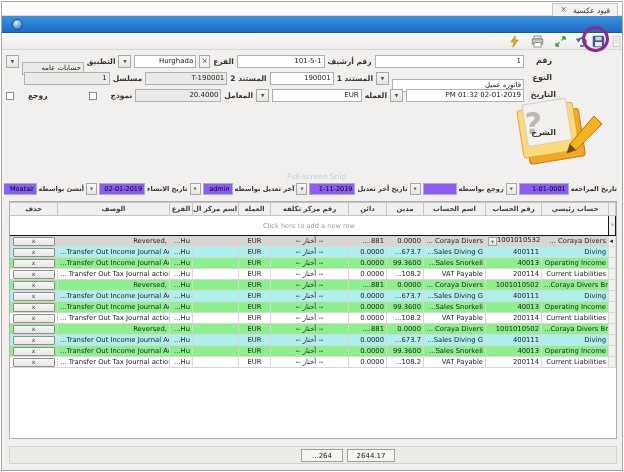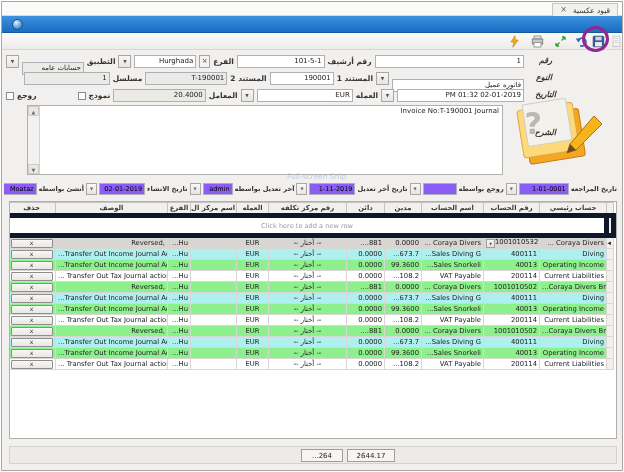--- a/index.html
+++ b/index.html
@@ -18,33 +18,33 @@
            background:radial-gradient(circle at 35% 30%, #e8f2ff, #7ab2e8 45%, #2a6db5 90%); border:1px solid #174f86; }
 
   
   .toolbar { position:absolute; top:31px; left:0; right:0; height:17px; background:linear-gradient(#fcfbfa,#edebe8); border-bottom:1px solid #d8d6d2; }
   .tool { position:absolute; top:2px; width:14px; height:13px; }
   .tool svg { width:13px; height:13px; display:block; }
   .annotation-circle { position:absolute; left:580px; top:24px; width:27px; height:26px; border:3px solid #93278f; border-radius:50%; z-index:40; }
 
   
   .formarea { position:absolute; top:48px; left:0; right:0; height:128px; direction:rtl; }
-  .flab { position:absolute; font-size:8px; font-weight:bold; color:#3a332d; z-index:3; white-space:nowrap;font-style:italic; }
+  .flab { position:absolute; font-size:8px; font-weight:bold; color:#3a332d; z-index:3; white-space:nowrap; }
   .notepad { position:absolute; right:14px; top:40px; width:102px; height:86px; z-index:1; }
   .frow { position:absolute; right:98px; left:4px; height:14px; display:flex; direction:rtl; align-items:center; gap:3px; }
   .lab2 { font-size:7.5px; font-weight:bold; color:#3a332d; white-space:nowrap; }
   .tb { height:13px; background:#fff; border:1px solid #adb0b5; font-size:7px; color:#222; display:flex; align-items:center;
         justify-content:flex-end; padding:0 2px; direction:ltr; white-space:nowrap; overflow:hidden; }
   .tb.dis { background:#ebeae7; }
   .tb.ar { direction:rtl; justify-content:flex-start;margin-top:14px; }
   .dd { width:13px; height:13px; background:linear-gradient(#f8f7f6,#e7e5e2); border:1px solid #a8a7a4; font-size:4.5px; color:#555;
         display:flex; align-items:center; justify-content:center; flex:none; }
   .clr { width:11px; height:13px; background:#f4f3f1; border:1px solid #a8a7a4; font-size:7px; color:#444;
          display:flex; align-items:center; justify-content:center; flex:none; }
-  .chkgrp { display:flex; align-items:flex-end; gap:3px; direction:rtl; }
+  .chkgrp { display:flex; align-items:flex-end; gap:14px; direction:rtl; }
   .chk { width:8px; height:8px; background:#fff; border:1px solid #8b8b8b; flex:none; }
   .descbox { position:absolute; top:55px; left:25px; width:476px; height:70px; background:#fff; border:1px solid #b3b1ae; display:flex; direction:rtl; z-index:2; }
   .desctext { flex:1; font-size:7px; color:#222; direction:ltr; text-align:right; padding:1px 3px; }
   .vsb { width:12px; background:#f2f1ef; border-right:1px solid #d5d3d0; display:flex; flex-direction:column; justify-content:space-between; }
   .vsb .arr { height:10px; font-size:5px; color:#6f6f6f; text-align:center; line-height:10px; background:#e9e7e4; border:1px solid #cfcdca; }
 
   
   .watermark { position:absolute; top:170px; left:285px; font-size:7.5px; color:rgba(110,150,205,0.38); z-index:5; direction:ltr; }
 
   
@@ -56,21 +56,21 @@
   .add { width:11px; height:12px; background:linear-gradient(#f8f7f6,#e7e5e2); border:1px solid #a8a7a4; font-size:4px; color:#666;
          display:flex; align-items:center; justify-content:center; flex:none; }
 
   
   .gridwrap { position:absolute; top:199px; left:7px; width:608px; height:238px; background:#fff; border:1px solid #b0afac; overflow:hidden; }
   table.grid { border-collapse:collapse; table-layout:fixed; width:606px; direction:rtl; }
   table.grid th { height:13px; background:#f1f0ee; border:1px solid #c6c5c2; font-size:6.8px; font-weight:bold; color:#3c3c3c;
                   white-space:nowrap; overflow:hidden; padding:0 1px; }
   table.grid td { height:11px; border:1px solid #d8d7d4; font-size:6.8px; color:#222; white-space:nowrap; overflow:hidden; padding:0 2px; }
   td.ind, th.ind { background:#f1f0ee !important; padding:0; text-align:center; font-size:5px; color:#555; }
-  tr.addrow td { height:20px; font-size:6.6px; color:#9b9b9b; text-align:center; direction:ltr; border:5px solid #0f172a; background:#fff; }
+  tr.addrow td { height:20px; font-size:6.6px; color:#9b9b9b; text-align:center; direction:ltr; border:1px solid #0f172a; background:#fff; }
   .ltrc { direction:ltr; text-align:right; }
   .ctrc { text-align:center; }
   .arc  { text-align:center; }
   .bg-selected td { background:#d7d6d2; }
   .bg-green td { background:#8df08d; }
   .bg-cyan td { background:#aeeff0; }
   .bg-white td { background:#ffffff; }
   .bg-selected td.ind, .bg-green td.ind, .bg-cyan td.ind, .bg-white td.ind { background:#f1f0ee; }
   .delbtn { width:42px; height:9px; font-size:6px; line-height:6px; background:linear-gradient(#f8f7f5,#e9e7e4); border:1px solid #8f8e8b;
             border-radius:1px; color:#333; padding:0; font-family:"DejaVu Sans",sans-serif; }
@@ -195,27 +195,20 @@
       <span class="chkgrp">
         <span class="lab2">نموذج</span>
         <span class="chk"></span>
       </span>
       <span class="chkgrp" style="margin-right:38px">
         <span class="lab2">روجع</span>
         <span class="chk"></span>
       </span>
     </div>
 
-    <div class="descbox">
-      <div class="desctext">Invoice No:T-190001 Journal</div>
-      <div class="vsb">
-        <span class="arr">▲</span>
-        <span class="arr">▼</span>
-      </div>
-    </div>
   </div>
 
   <div class="watermark">Full-screen Snip</div>
 
   <div class="audit">
     <span class="alab">تاريخ المراجعه</span>
     <div class="atb" style="width:50px">1-01-0001</div>
     <span class="add">▼</span>
     <span class="alab">روجع بواسطه</span>
     <div class="atb" style="width:34px"></div>

